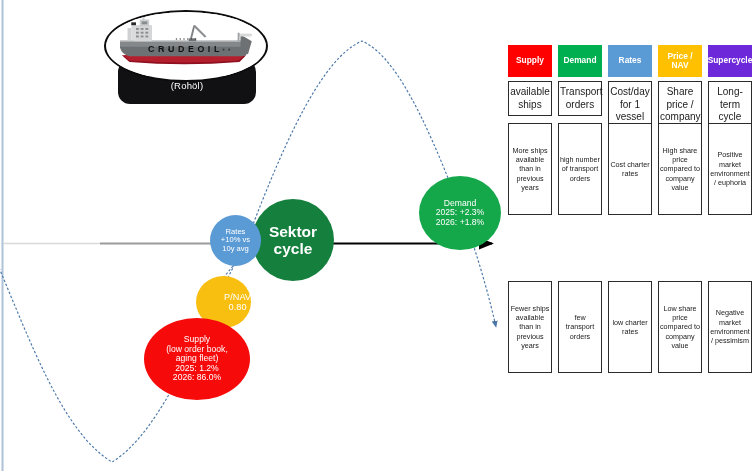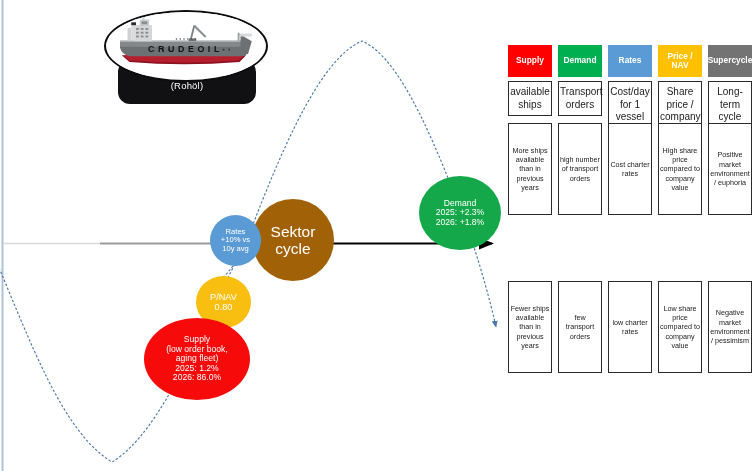--- a/index.html
+++ b/index.html
@@ -272,33 +272,33 @@
           <circle cx="128" cy="40" r="1.1"></circle>
         </g>
 
         <text x="80" y="42.5" text-anchor="middle" font-family="'Liberation Sans', sans-serif" font-size="9.4" font-weight="bold" letter-spacing="0.6" fill="#101010" id="hull-text-node">C R U D E O I L</text>
       </svg>
     </div>
 
     <div id="ship-caption-text">(Rohöl)</div>
   </div>
 
-  <div class="circ" id="circle-sektor" style="background: #a16207;">
+  <div class="circ" id="circle-sektor" style="background: #15803d; font-weight: bold;">
     <span class="txt">Sektor cycle</span>
   </div>
 
   <div class="circ" id="circle-rates" style="background: rgb(91, 155, 213);">
     <span>
       <span class="txt">Rates</span>
       <span class="txt">+10% vs</span>
       <span class="txt">10y avg</span>
     </span>
   </div>
 
-  <div class="circ" id="circle-pnav" style="background: rgb(248, 191, 16);">
+  <div class="circ" id="circle-pnav" style="background: rgb(248, 191, 16); justify-content: flex-end;">
     <span>
       <span class="txt">P/NAV</span>
       <span class="txt">0.80</span>
     </span>
   </div>
 
   <div class="circ" id="circle-supply" style="background: rgb(246, 10, 10);">
     <span>
       <span class="txt">Supply</span>
       <span class="txt">(low order book,</span>
@@ -335,20 +335,20 @@
         <div class="cellbox cell-up">Cost charter rates</div>
         <div class="cellbox cell-down">low charter rates</div>
       </div>
       <div class="col" style="left: 150px;">
         <div class="hdr" style="background: rgb(255, 192, 0);">Price / NAV</div>
         <div class="sub">Share price / company</div>
         <div class="cellbox cell-up">High share price compared to company value</div>
         <div class="cellbox cell-down">Low share price compared to company value</div>
       </div>
       <div class="col" style="left: 200px;">
-        <div class="hdr" style="background: #737373;">Supercycle</div>
+        <div class="hdr" style="background: #6d28d9;">Supercycle</div>
         <div class="sub">Long-term cycle</div>
         <div class="cellbox cell-up">Positive market environment / euphoria</div>
         <div class="cellbox cell-down">Negative market environment / pessimism</div>
       </div>
     </div>
 
 </div>
 
 </body></html>

